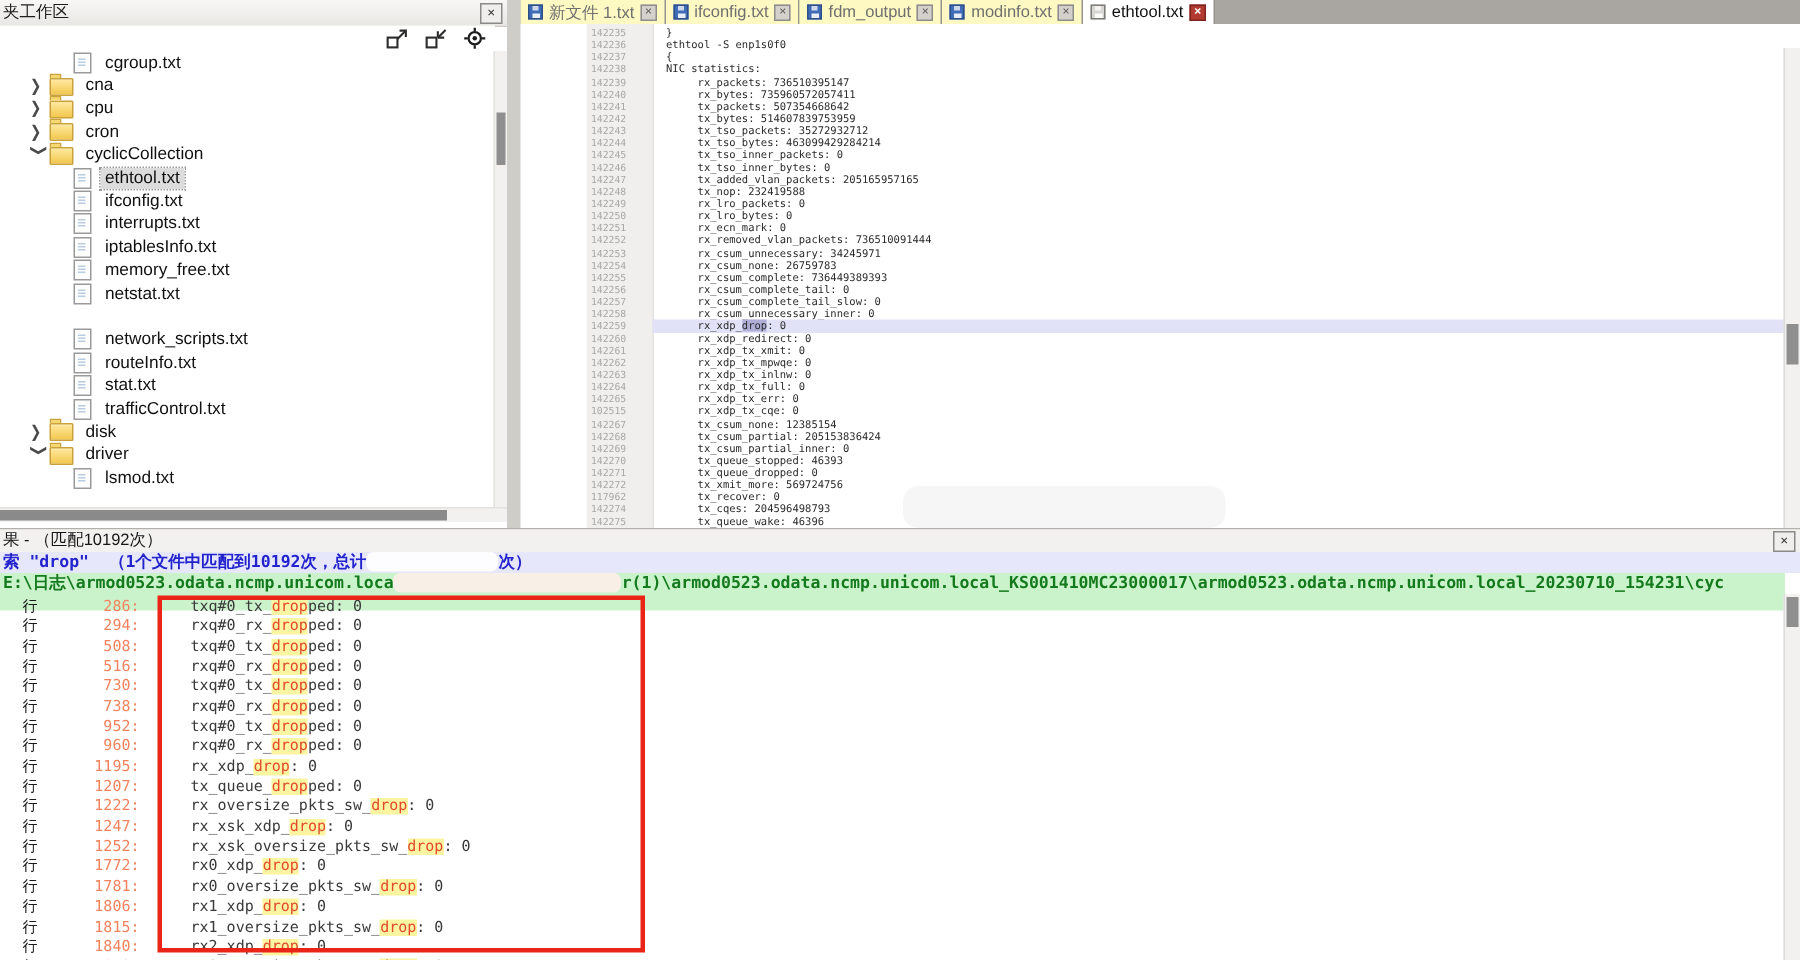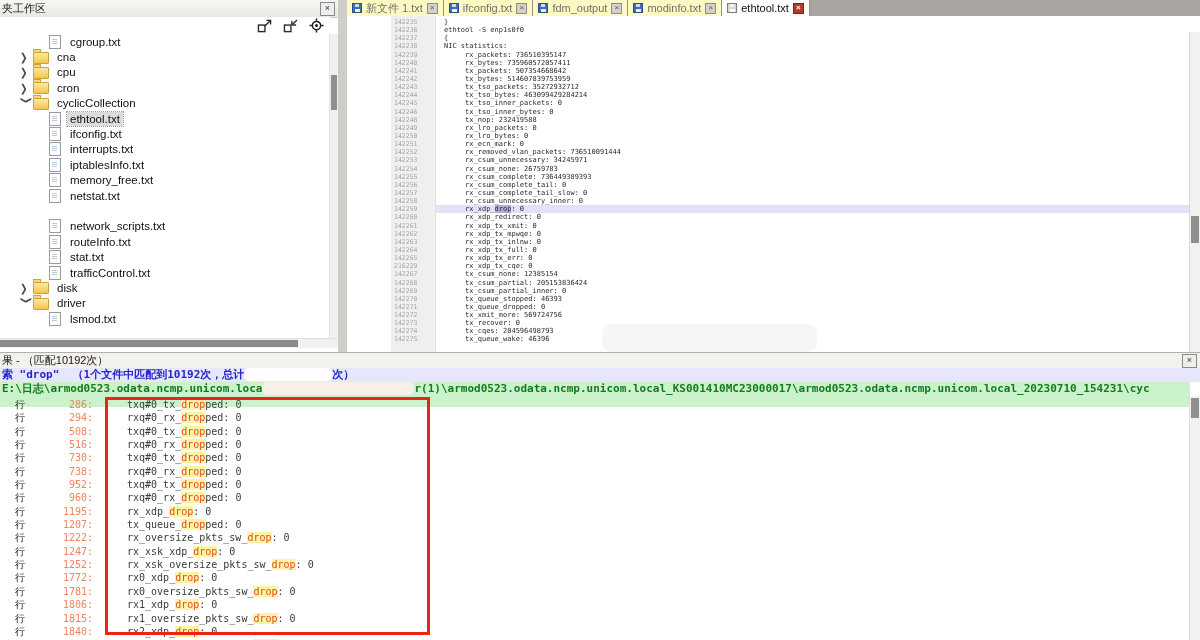--- a/index.html
+++ b/index.html
@@ -286,20 +286,24 @@
           </div>
           <div class="cline">
             <span class="ln">142245</span>
             <span class="ct">     tx_tso_inner_packets: 0</span>
           </div>
           <div class="cline">
             <span class="ln">142246</span>
             <span class="ct">     tx_tso_inner_bytes: 0</span>
           </div>
           <div class="cline">
+            <span class="ln">142247</span>
+            <span class="ct">     tx_added_vlan_packets: 205165957165</span>
+          </div>
+          <div class="cline">
             <span class="ln">142248</span>
             <span class="ct">     tx_nop: 232419588</span>
           </div>
           <div class="cline">
             <span class="ln">142249</span>
             <span class="ct">     rx_lro_packets: 0</span>
           </div>
           <div class="cline">
             <span class="ln">142250</span>
             <span class="ct">     rx_lro_bytes: 0</span>
@@ -358,21 +362,21 @@
           </div>
           <div class="cline">
             <span class="ln">142264</span>
             <span class="ct">     rx_xdp_tx_full: 0</span>
           </div>
           <div class="cline">
             <span class="ln">142265</span>
             <span class="ct">     rx_xdp_tx_err: 0</span>
           </div>
           <div class="cline">
-            <span class="ln">216229</span>
+            <span class="ln">102515</span>
             <span class="ct">     rx_xdp_tx_cqe: 0</span>
           </div>
           <div class="cline">
             <span class="ln">142267</span>
             <span class="ct">     tx_csum_none: 12385154</span>
           </div>
           <div class="cline">
             <span class="ln">142268</span>
             <span class="ct">     tx_csum_partial: 205153836424</span>
           </div>
@@ -386,21 +390,21 @@
           </div>
           <div class="cline">
             <span class="ln">142271</span>
             <span class="ct">     tx_queue_dropped: 0</span>
           </div>
           <div class="cline">
             <span class="ln">142272</span>
             <span class="ct">     tx_xmit_more: 569724756</span>
           </div>
           <div class="cline">
-            <span class="ln">142273</span>
+            <span class="ln">117962</span>
             <span class="ct">     tx_recover: 0</span>
           </div>
           <div class="cline">
             <span class="ln">142274</span>
             <span class="ct">     tx_cqes: 204596498793</span>
           </div>
           <div class="cline">
             <span class="ln">142275</span>
             <span class="ct">     tx_queue_wake: 46396</span>
           </div>

